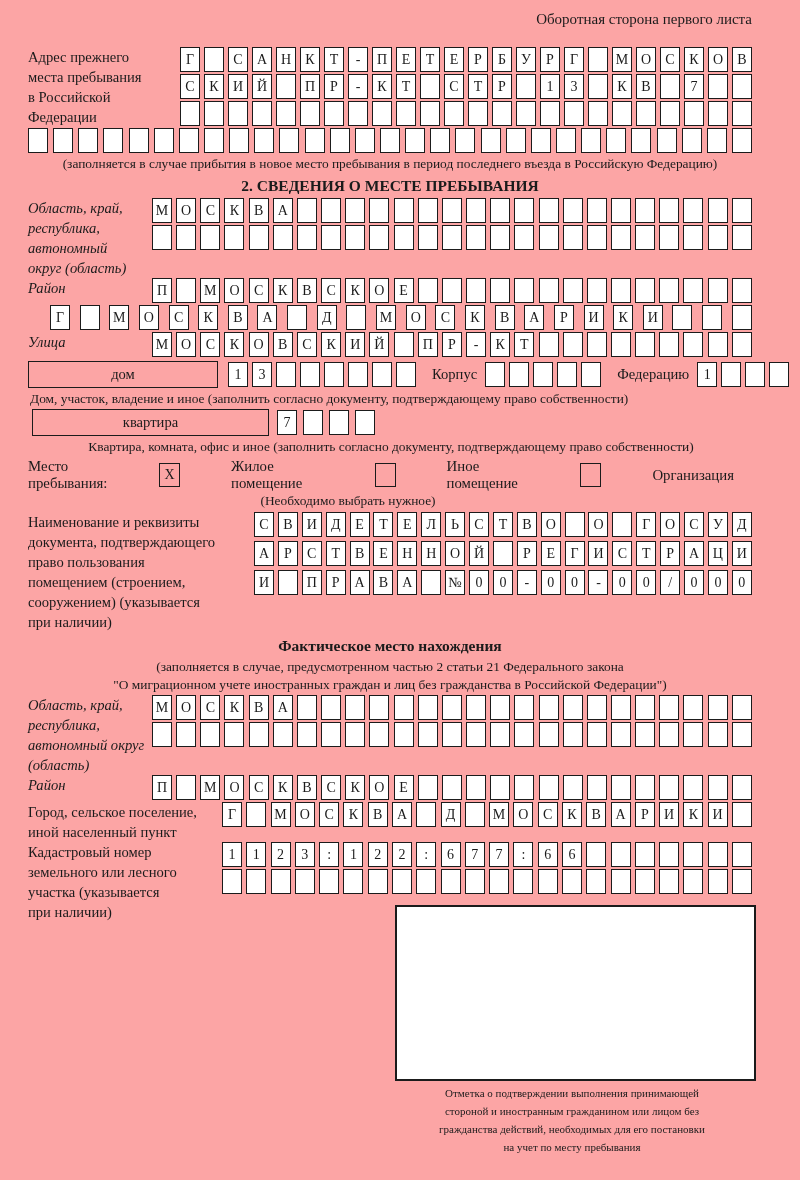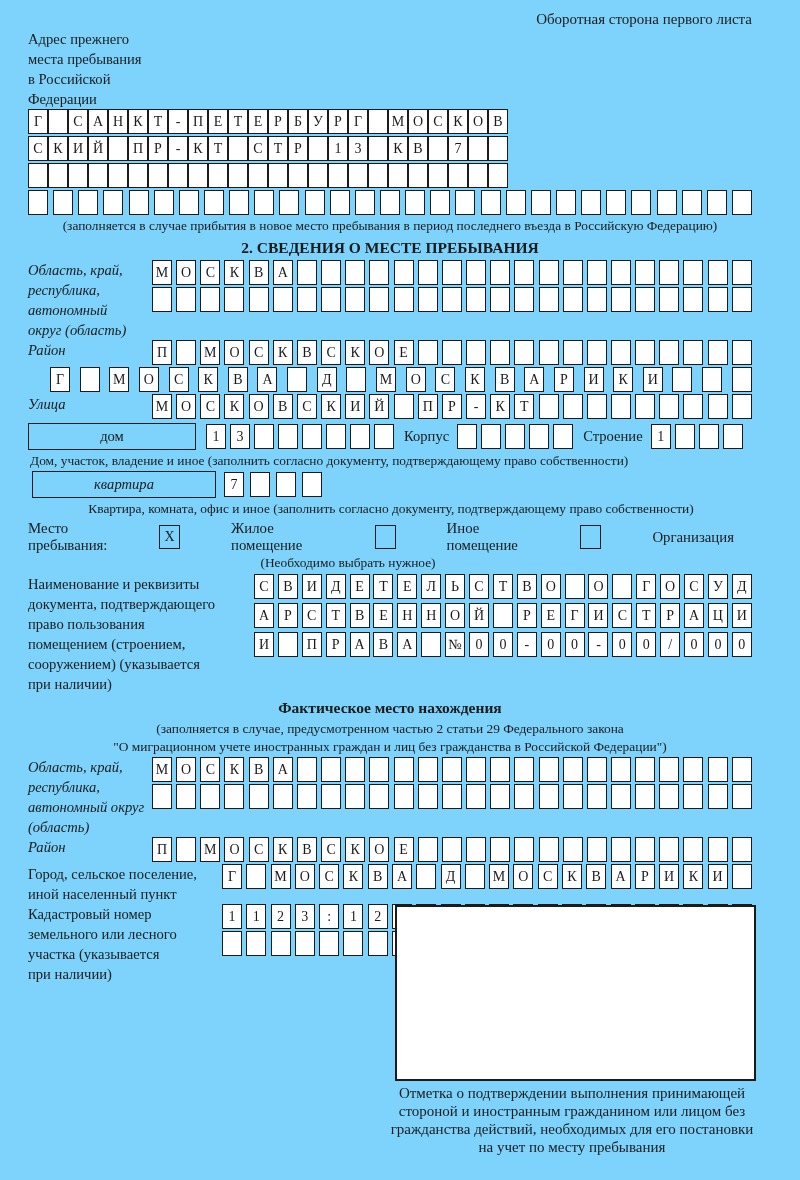--- a/index.html
+++ b/index.html
@@ -1,69 +1,69 @@
 <!DOCTYPE html>
 <html><head>
 <meta charset="utf-8">
 <style>
   html,body{margin:0;padding:0;background:#fff;}
   .page{
-    width:800px;height:1180px;background:#7dd3fc;color:#1b1b1b;
+    width:800px;height:1180px;background:#fca5a5;color:#1b1b1b;
     font-family:"Liberation Serif","DejaVu Serif",serif;
     box-sizing:border-box;padding:10px 48px 0 28px;position:relative;overflow:hidden;
   }
   .hdr{ text-align:right;font-size:15px;line-height:19px; }
   .lines{ white-space:pre-line; }
   .flabel{ font-size:14.6px;line-height:20px;flex:none; }
   .w-addr{ width:152px; }
   .w-std{ width:124px;font-style:italic; }
   .w-wide{ width:194px; }
   .w-doc{ width:226px; }
   .fieldrow{ display:flex;align-items:flex-start; }
   .frows{ flex:1;min-width:0; }
   .boxrow{ display:flex;justify-content:space-between;margin-bottom:2px; }
   .cell{
     box-sizing:border-box;flex:none;width:20px;height:25px;
     border:1.7px solid #1b1b1b;display:inline-flex;align-items:center;justify-content:center;
     font-size:14px;background:#fff;
   }
   .caption{ text-align:center;font-size:13.4px;line-height:17px;margin-top:2px; }
   .sec-title{ text-align:center;font-weight:bold;font-size:15.5px;line-height:20px;margin:4px 0 2px 0; }
-  .addr-block{ display:flex;align-items:flex-start;flex-direction:column; }
+  .addr-block{ display:flex;margin-top:18px;align-items:flex-start; }
   .mt2{ margin-top:2px; } .mt3{ margin-top:3px; } .mt4{ margin-top:4px; }
   
   .inline-row{ display:flex;align-items:center;margin-top:2px; }
   .widebox{
     box-sizing:border-box;border:1.7px solid #1b1b1b;height:27px;
     display:inline-flex;align-items:center;justify-content:center;font-size:14.6px;flex:none;
   }
-  .dom-box{ width:168px;margin-right:10px; }
-  .kv-box{ width:184px;margin-right:8px;margin-left:4px;font-style:italic; }
+  .dom-box{ width:190px;margin-right:10px; }
+  .kv-box{ width:237px;margin-right:8px;margin-left:4px; }
   .inline-row .cell{ margin-right:4px; }
   .kvcells .cell{ margin-right:6px; }
-  .mini-label{ font-size:14.6px;margin:0 8px 0 6px;flex:none; }
+  .mini-label{ font-size:14.6px;margin:0 8px 0 12px;flex:none; }
   
   .mesto{ display:flex;align-items:center;margin-top:3px;font-size:14.8px; }
   .cb{
     box-sizing:border-box;width:21px;height:24px;border:1.7px solid #1b1b1b;
     display:inline-flex;align-items:center;justify-content:center;font-size:14px;flex:none;
   }
   .mesto .cb{ margin:0 10px 0 10px; }
   .mesto .opt{ margin-right:18px;margin-left:41px; }
   .choose-caption{ margin-left:170px;width:300px;text-align:center;font-size:13.4px;line-height:17px; }
   .doc-rows .boxrow{ margin-bottom:4px; }
   
   .fact-caption{ text-align:center;font-size:13.4px;line-height:17.5px; }
   .stamp-box{
     position:absolute;left:395px;top:905px;width:357px;height:172px;
     border:2px solid #1b1b1b;background:#fff;
   }
   .stamp-caption{
     position:absolute;left:352px;top:1084px;width:440px;
-    text-align:center;font-size:15px;line-height:18px;
+    text-align:center;font-size:11px;line-height:18px;
   }
 </style>
 </head>
 <body>
 
 <div class="page">
 
   <div class="hdr">Оборотная сторона первого листа</div>
 
   <div class="addr-block">
@@ -360,21 +360,21 @@
         <span class="cell"></span>
       </span>
     <span class="mini-label">Корпус</span>
     <span style="display:inline-flex;">
         <span class="cell"></span>
         <span class="cell"></span>
         <span class="cell"></span>
         <span class="cell"></span>
         <span class="cell"></span>
       </span>
-    <span class="mini-label">Строение</span>
+    <span class="mini-label">Федерацию</span>
     <span style="display:inline-flex;">
         <span class="cell">1</span>
         <span class="cell"></span>
         <span class="cell"></span>
         <span class="cell"></span>
       </span>
   </div>
   <div class="caption" style="text-align:left;margin-left:2px;">Дом, участок, владение и иное (заполнить согласно документу, подтверждающему право собственности)</div>
 
   <div class="inline-row kvcells">
@@ -473,21 +473,21 @@
           <span class="cell">0</span>
           <span class="cell">/</span>
           <span class="cell">0</span>
           <span class="cell">0</span>
           <span class="cell">0</span>
         </div>
     </div>
   </div>
 
   <div class="sec-title mt4">Фактическое место нахождения</div>
-  <div class="fact-caption lines">(заполняется в случае, предусмотренном частью 2 статьи 29 Федерального закона
+  <div class="fact-caption lines">(заполняется в случае, предусмотренном частью 2 статьи 21 Федерального закона
 "О миграционном учете иностранных граждан и лиц без гражданства в Российской Федерации")</div>
 
   <div class="fieldrow mt2">
     <div class="flabel w-std lines">Область, край,
 республика,
 автономный округ
 (область)</div>
     <div class="frows">
       <div class="boxrow">
           <span class="cell">М</span>

